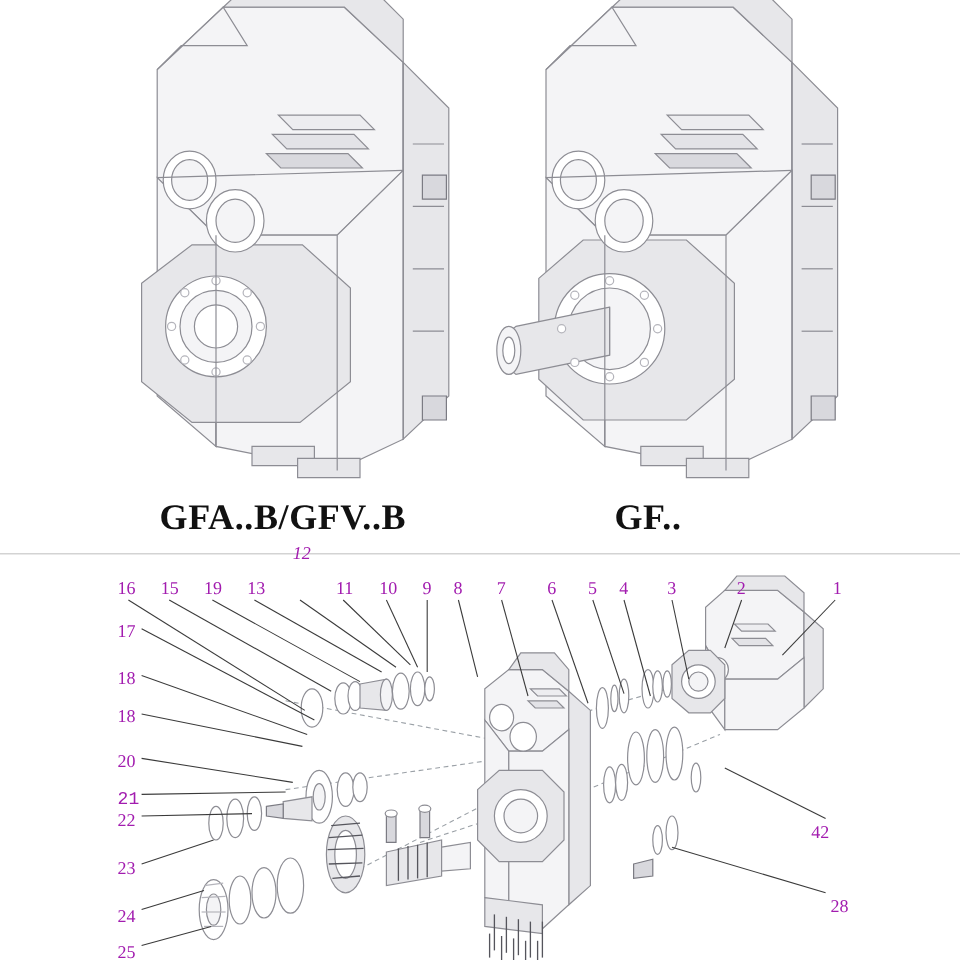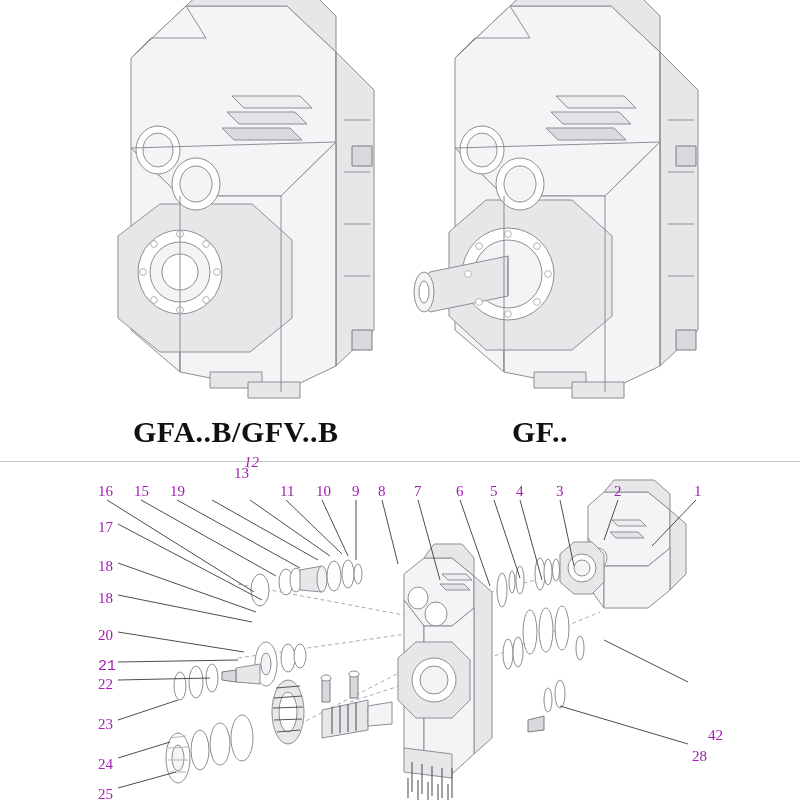--- a/index.html
+++ b/index.html
@@ -397,21 +397,21 @@
         <path d="M688,220 L604,178"></path>
         <path d="M688,282 L560,244"></path>
       </g>
     </svg>
   </div>
 
   <div id="callout-layer">
       <div class="callout-num" style="left: 98px; top: 483px;">16</div>
       <div class="callout-num" style="left: 134px; top: 483px;">15</div>
       <div class="callout-num" style="left: 170px; top: 483px;">19</div>
-      <div class="callout-num" style="left: 206px; top: 465px; margin-left: 28px;">13</div>
+      <div class="callout-num" style="left: 206px; top: 483px;">13</div>
       <div class="callout-num" style="left: 244px; top: 454px; font-style: italic;">12</div>
       <div class="callout-num" style="left: 280px; top: 483px;">11</div>
       <div class="callout-num" style="left: 316px; top: 483px;">10</div>
       <div class="callout-num" style="left: 352px; top: 483px;">9</div>
       <div class="callout-num" style="left: 378px; top: 483px;">8</div>
       <div class="callout-num" style="left: 414px; top: 483px;">7</div>
       <div class="callout-num" style="left: 456px; top: 483px;">6</div>
       <div class="callout-num" style="left: 490px; top: 483px;">5</div>
       <div class="callout-num" style="left: 516px; top: 483px;">4</div>
       <div class="callout-num" style="left: 556px; top: 483px;">3</div>
@@ -419,17 +419,17 @@
       <div class="callout-num" style="left: 694px; top: 483px;">1</div>
       <div class="callout-num" style="left: 98px; top: 519px;">17</div>
       <div class="callout-num" style="left: 98px; top: 558px;">18</div>
       <div class="callout-num" style="left: 98px; top: 590px;">18</div>
       <div class="callout-num" style="left: 98px; top: 627px;">20</div>
       <div class="callout-num" style="left: 98px; top: 658px; font-family: Liberation Mono, monospace;">21</div>
       <div class="callout-num" style="left: 98px; top: 676px;">22</div>
       <div class="callout-num" style="left: 98px; top: 716px;">23</div>
       <div class="callout-num" style="left: 98px; top: 756px;">24</div>
       <div class="callout-num" style="left: 98px; top: 786px;">25</div>
-      <div class="callout-num" style="left: 708px; top: 686px; margin-top: 41px;">42</div>
+      <div class="callout-num" style="left: 676px; top: 686px;">42</div>
       <div class="callout-num" style="left: 692px; top: 748px;">28</div>
     </div>
 
 </div>
 
 </body></html>

